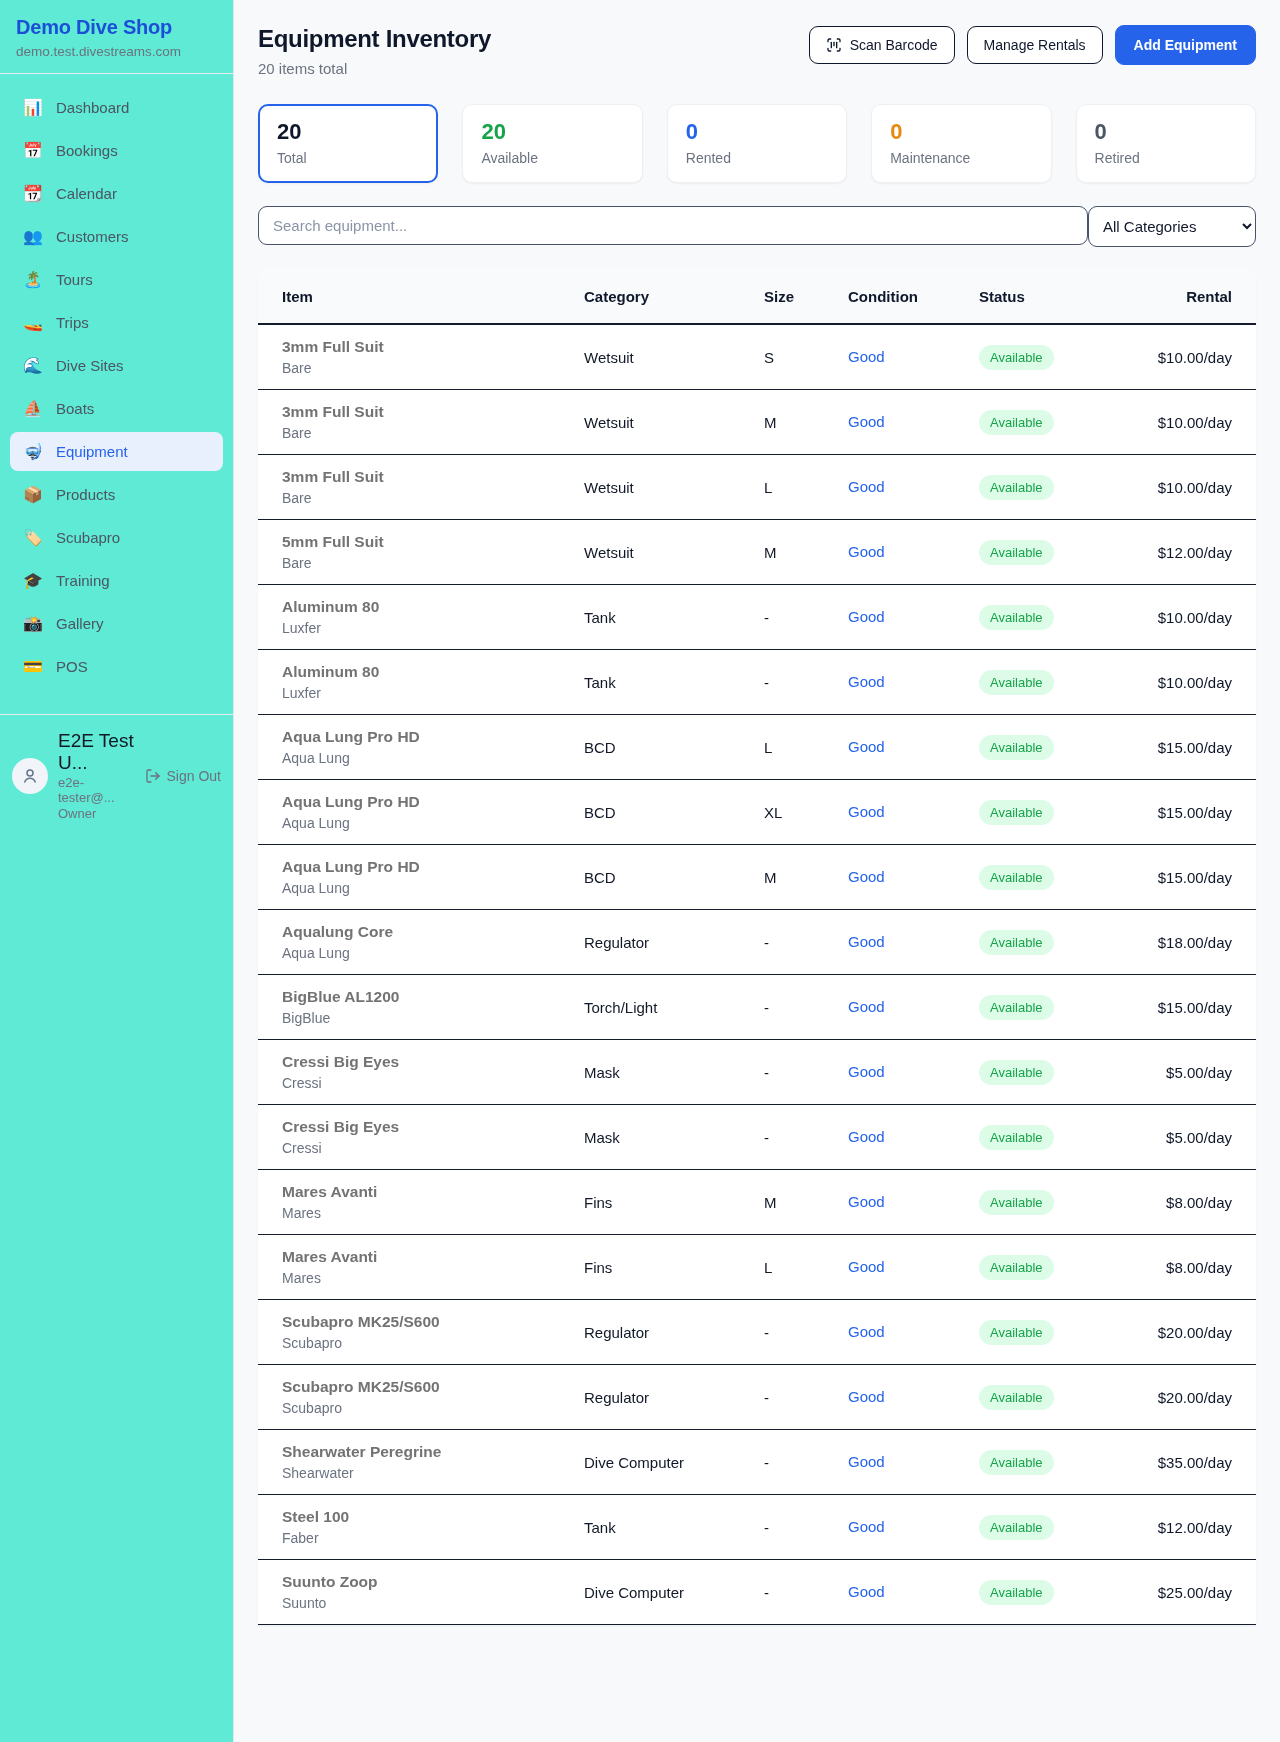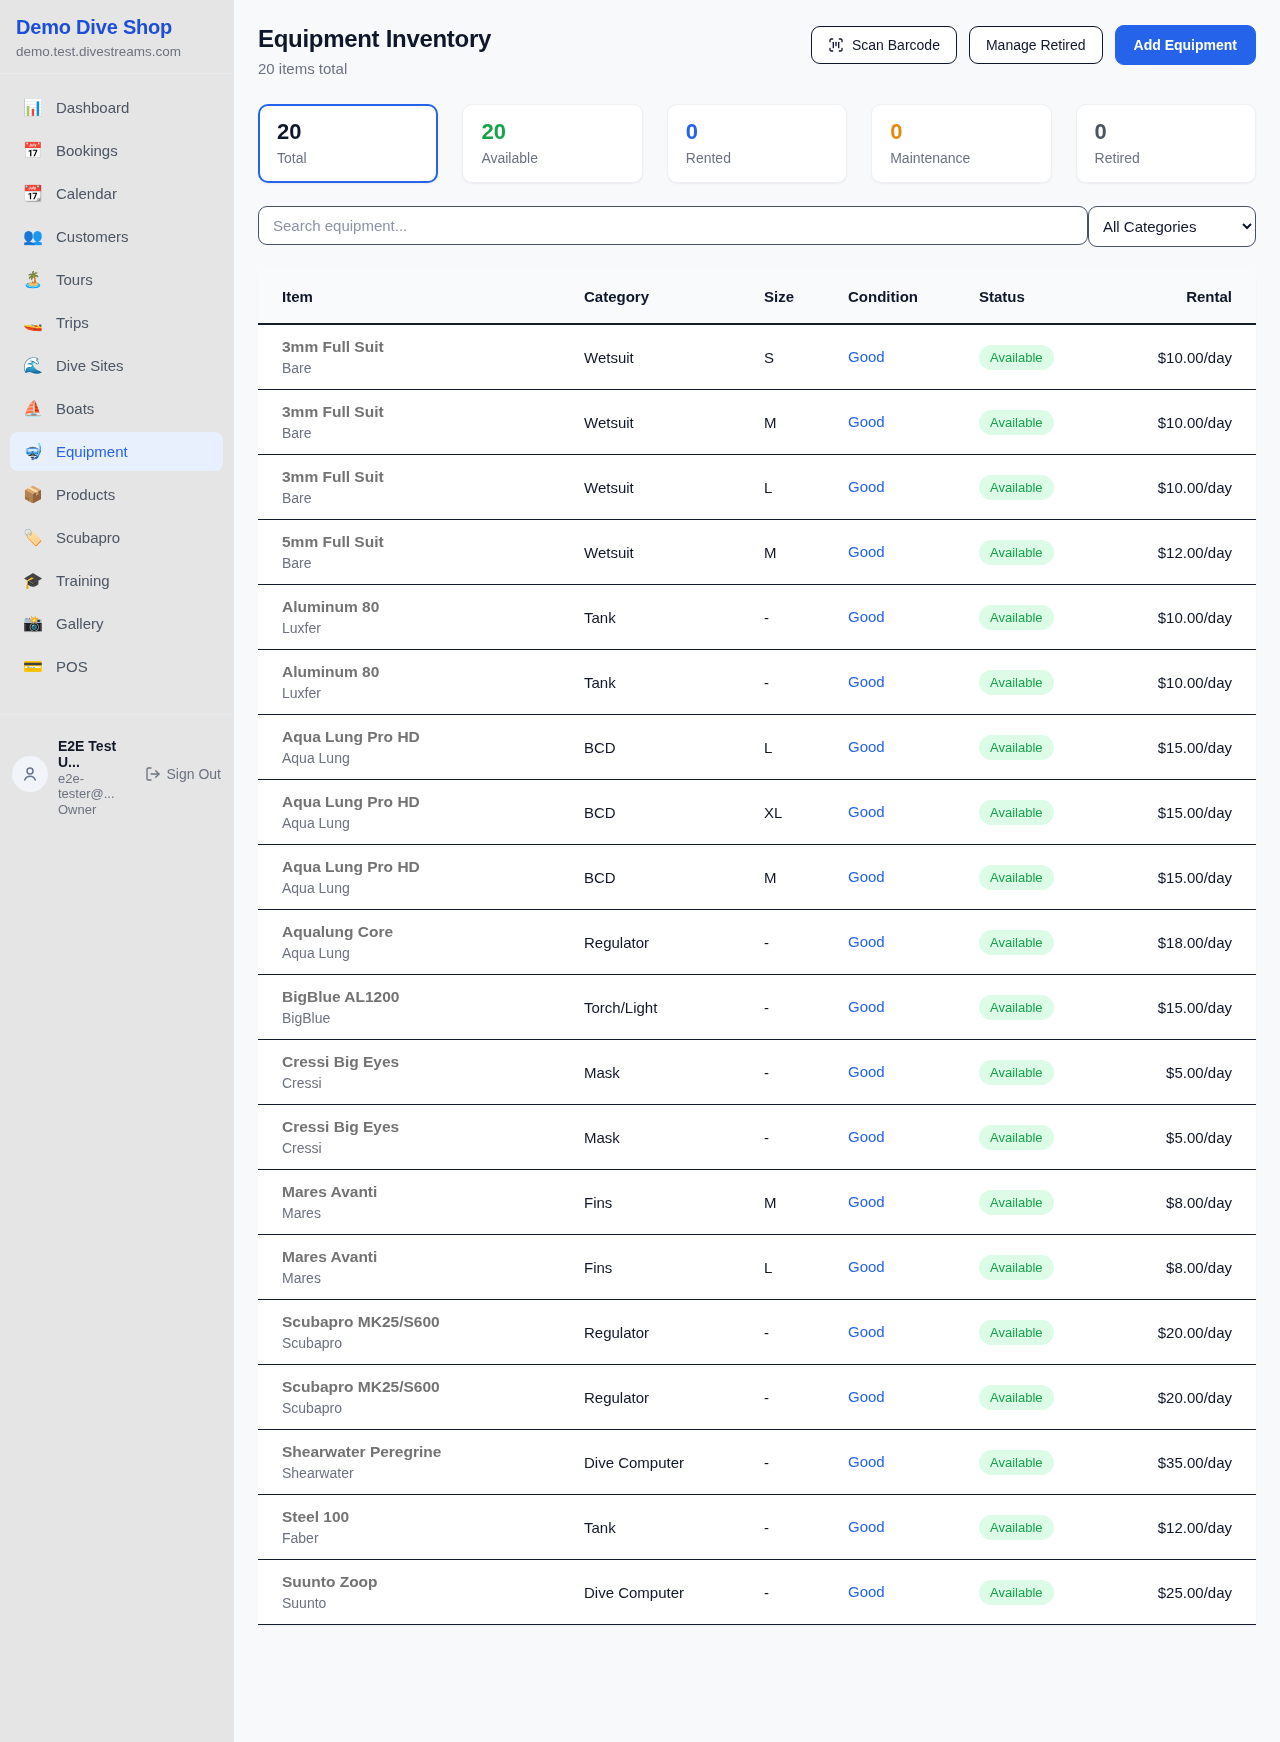--- a/index.html
+++ b/index.html
@@ -3,35 +3,35 @@
 <meta charset="utf-8">
 <style>
   * { margin:0; padding:0; box-sizing:border-box; }
   html,body { width:1280px; }
   body {
     font-family:"Liberation Sans", sans-serif;
     background:#f8f9fa; color:#0f172a;
     display:flex; min-height:1742px;
   }
   
-  .sidebar { width:234px; min-width:234px; background:#e5e5e5; border-right:1px solid #e5e7eb; display:flex; flex-direction:column; }
+  .sidebar { width:234px; min-width:234px; background:#5eead4; border-right:1px solid #e5e7eb; display:flex; flex-direction:column; }
   .brand-block { padding:16px 16px 14px 16px; }
   .brand { font-size:20px; font-weight:700; color:#1d4ed8; letter-spacing:-.2px; }
   .brand-domain { font-size:13.5px; color:#6b7280; margin-top:5px; }
   .side-divider { border-top:1px solid #e8eaee; }
   .nav { padding:14px 10px 10px 10px; }
   .nav-item { display:flex; align-items:center; gap:13px; padding:10px 13px; border-radius:8px; cursor:pointer; margin-bottom:4px; }
   .nav-item .ico { font-size:16px; width:20px; text-align:center; }
   .nav-item .lbl { font-size:15px; color:#4b5563; }
   .nav-item.active { background:#e8f0fe; }
   .nav-item.active .lbl { color:#2563eb; font-weight:500; }
   .side-footer { border-top:1px solid #e8eaee; margin-top:14px; padding:15px 12px; display:flex; align-items:center; gap:10px; }
   .avatar { width:36px; height:36px; border-radius:50%; background:#f1f5f9; display:flex; align-items:center; justify-content:center; flex:none; }
   .user-meta { flex:1; min-width:0; }
-  .user-name { font-size:14px; font-weight:700; color:#111827;margin-top:8px; }
+  .user-name { font-size:19px; font-weight:400; color:#111827; }
   .user-email, .user-role { font-size:13px; color:#6b7280; margin-top:1px; }
   .signout { display:flex; align-items:center; gap:6px; font-size:14px; color:#6b7280; cursor:pointer; white-space:nowrap; }
   
   .main { flex:1; padding:25px 24px 10px 24px; }
   .page-head { display:flex; justify-content:space-between; align-items:flex-start; }
   .page-title { font-size:24px; font-weight:700; color:#0f172a; letter-spacing:-.3px; }
   .page-sub { font-size:15px; color:#6b7280; margin-top:7px; }
   .head-actions { display:flex; gap:12px; align-items:center; }
   .btn { font-family:inherit; font-size:14px; cursor:pointer; border-radius:9px; padding:10px 16px; display:flex; align-items:center; gap:8px; }
   .btn-outline { background:#ffffff; border:1px solid #0f172a; color:#0f172a; font-weight:500; }
@@ -177,21 +177,21 @@
             <path d="M17 3h2a2 2 0 0 1 2 2v2"></path>
             <path d="M21 17v2a2 2 0 0 1-2 2h-2"></path>
             <path d="M7 21H5a2 2 0 0 1-2-2v-2"></path>
           <line x1="8" y1="8" x2="8" y2="16"></line>
             <line x1="12" y1="8" x2="12" y2="13"></line>
             <line x1="16" y1="8" x2="16" y2="16"></line>
         </svg>
         <span>Scan Barcode</span>
       </button>
       <button class="btn btn-outline">
-        <span>Manage Retired</span>
+        <span>Manage Rentals</span>
       </button>
       <button class="btn btn-primary">
         <span>Add Equipment</span>
       </button>
     </div>
   </div>
 
   <div class="stats" id="stats">
   <div class="stat-card selected">
     <div class="stat-value" style="color: rgb(15, 23, 42);">20</div>

